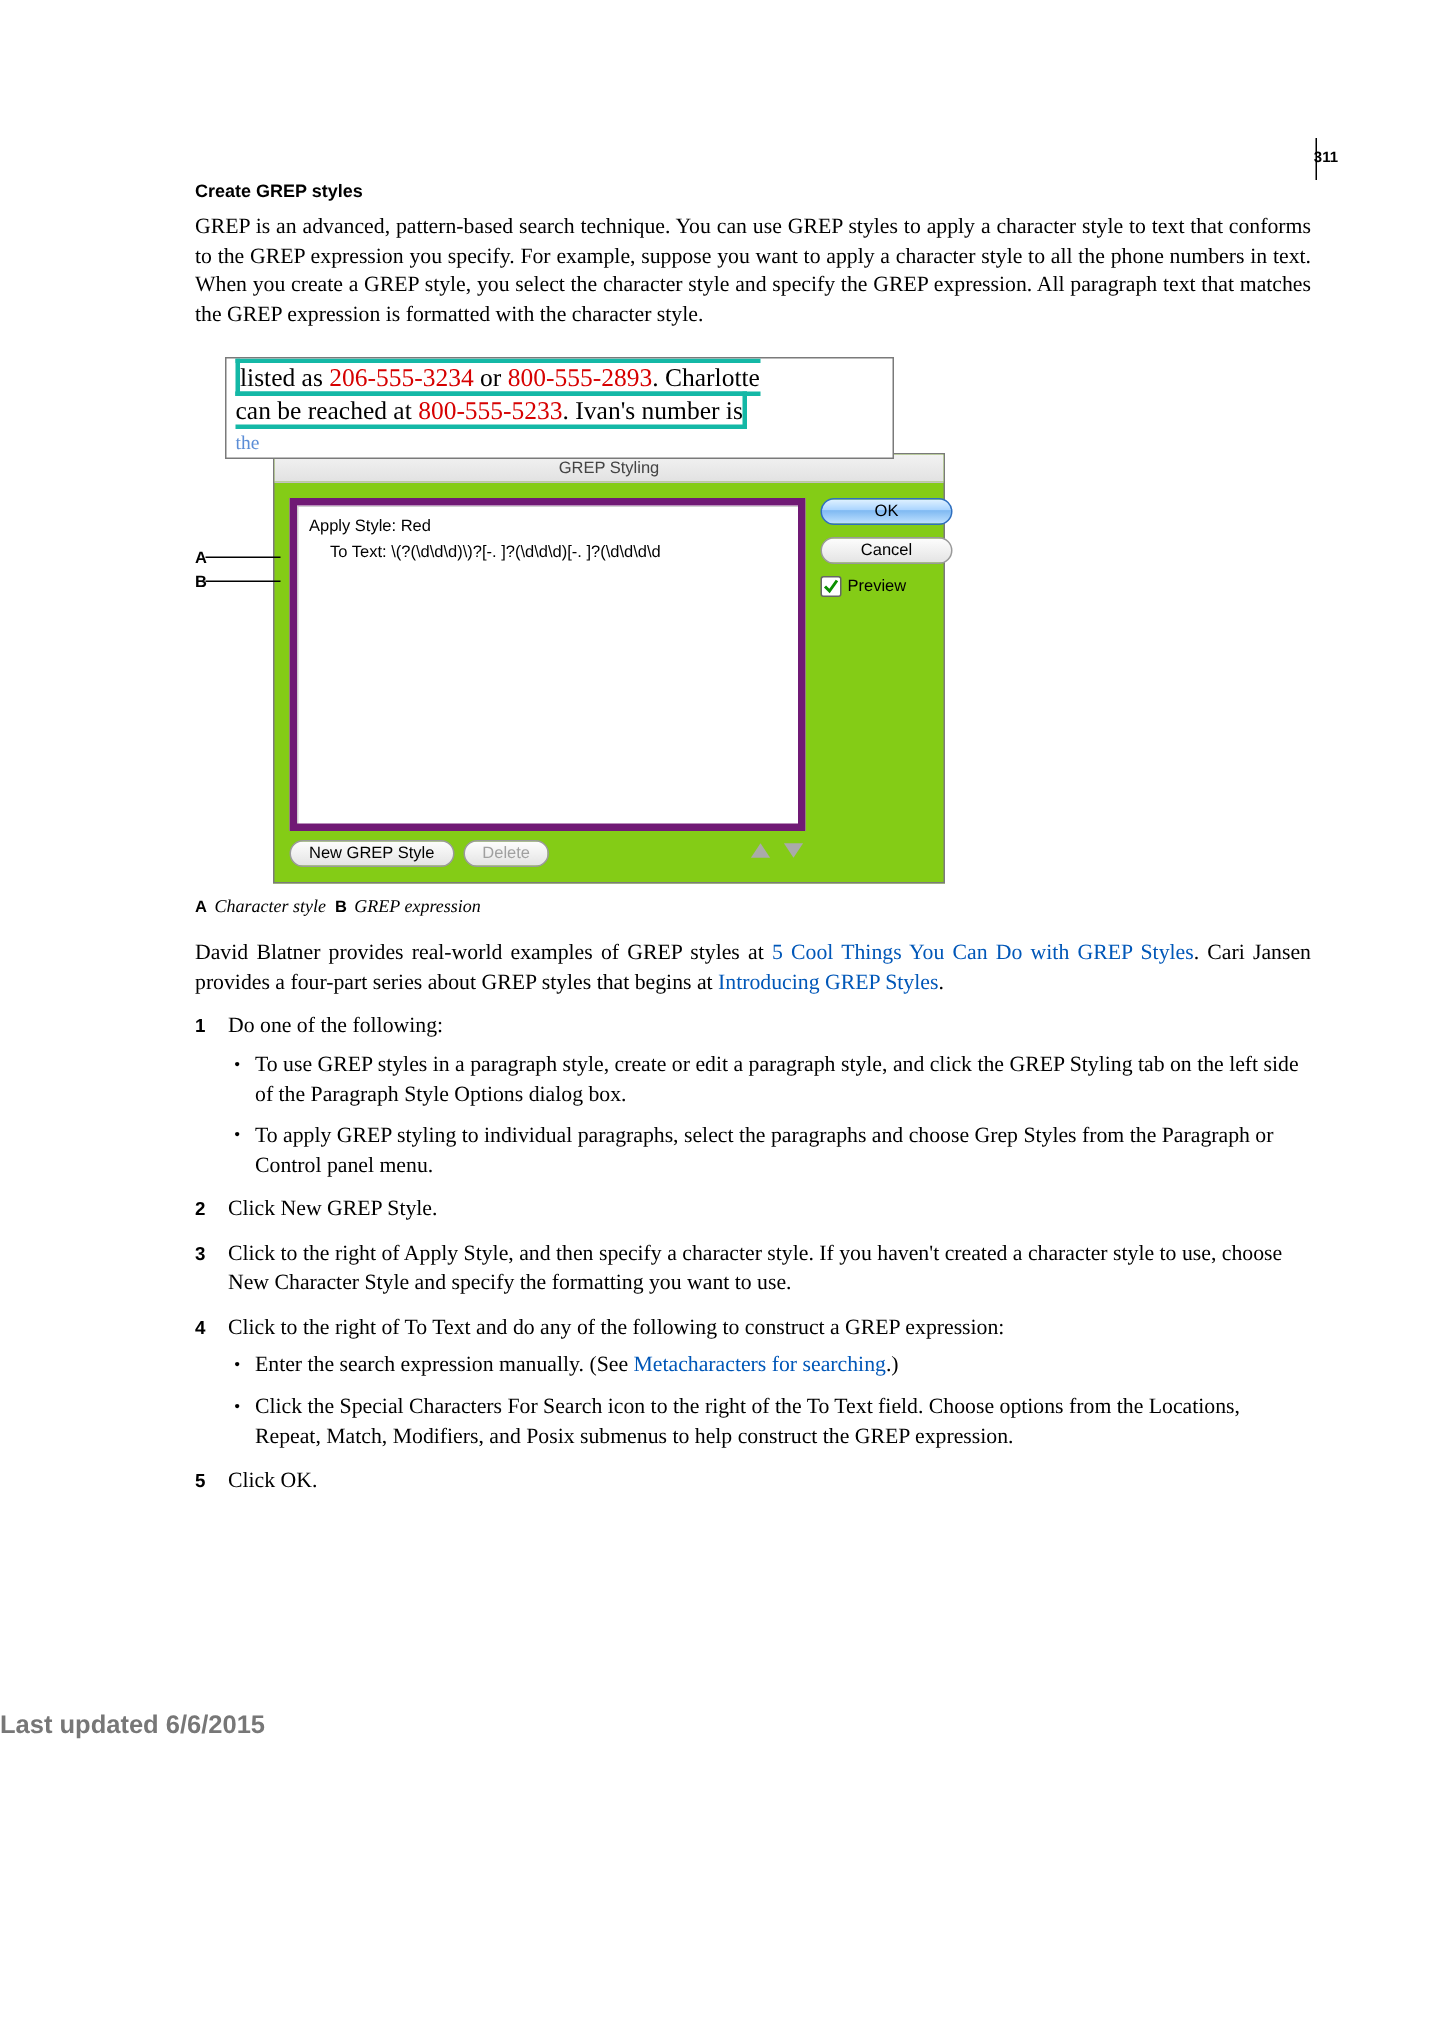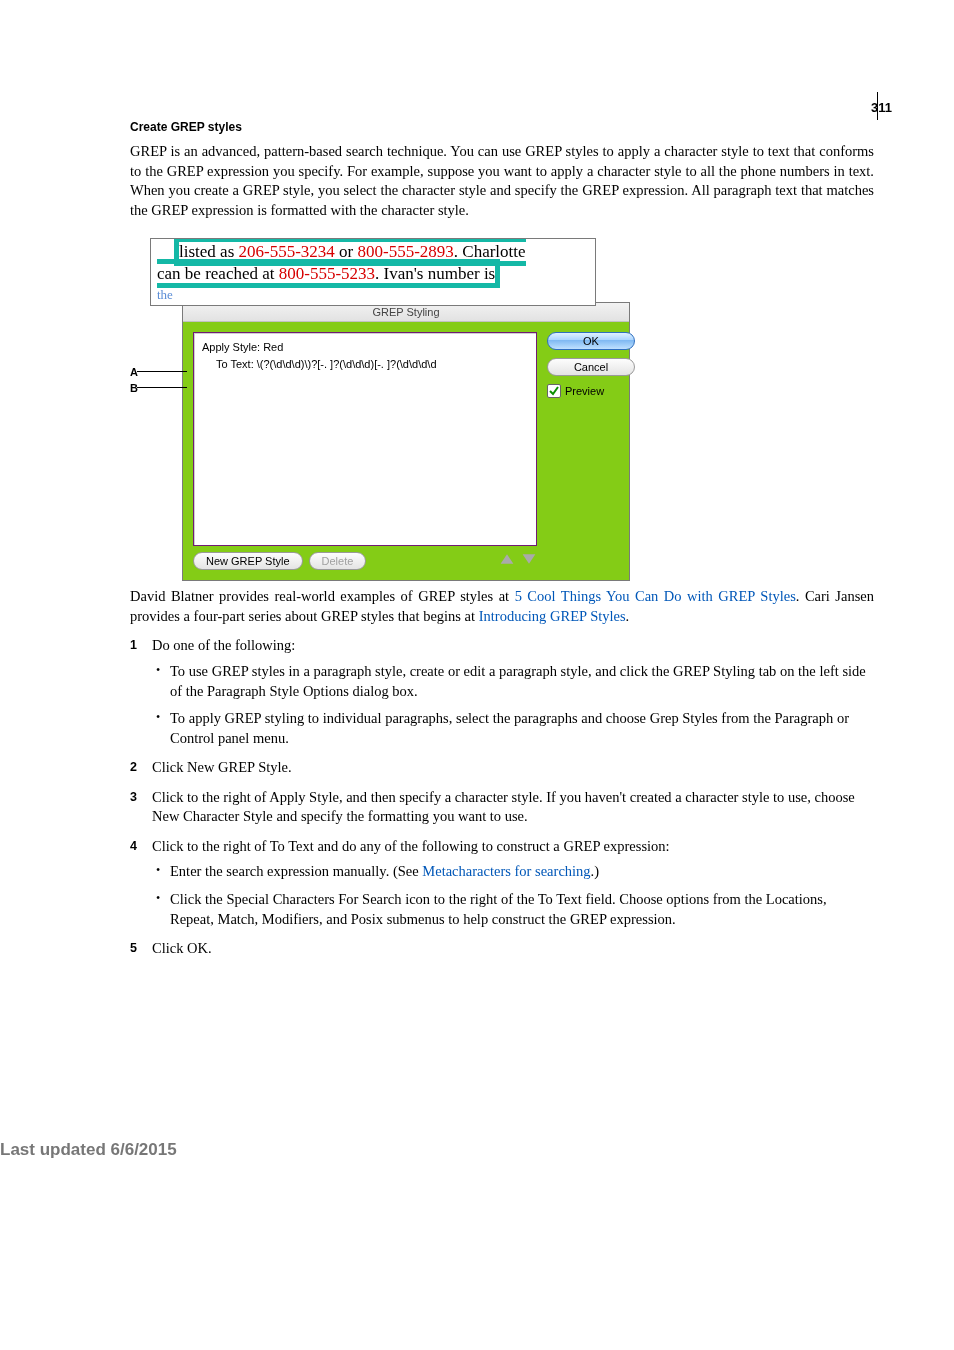--- a/index.html
+++ b/index.html
@@ -15,21 +15,21 @@
     position: relative;
     min-height: 1200px;
     box-sizing: border-box;
   }
   .pagenum {
     position: absolute;
     top: 100px;
     right: 62px;
     font-family: "Myriad Pro", "Helvetica Neue", Arial, sans-serif;
     font-weight: 700;
-    font-size: 13px;
+    font-size: 10px;
   }
   .page-side-rule {
     position: absolute;
     top: 92px;
     right: 76px;
     width: 1px;
     height: 28px;
     background: #000;
   }
   .section-label {
@@ -77,21 +77,21 @@
     border: 1px solid #7a7a7a;
     background: #fff;
     font-family: "Times New Roman", serif;
     font-size: 17px;
     line-height: 1.25;
     padding: 2px 6px 0 6px;
     height: 64px;
     overflow: hidden;
     position: relative;
   }
-  .doc-window .sel { border: 5px solid #14b8a6; display: inline; margin-left: 17px; }
+  .doc-window .sel { border: 3px solid #14b8a6; display: inline; }
   .red { color: #d60000; }
   .hidden-char {
     position: absolute;
     bottom: 2px;
     left: 6px;
     color: #5b8dd6;
     font-size: 13px;
   }
   .panel {
     margin-top: -4px;
@@ -110,21 +110,21 @@
     background: linear-gradient(#f2f2f2, #e2e2e2);
   }
   .panel-body {
     display: flex;
     padding: 10px 8px 10px 10px;
   }
   .panel-left { flex: 1; }
   .panel-right { width: 74px; padding-left: 10px; }
   .listbox {
     background: #fff;
-    border: 1px solid #701a75;
+    border: 5px solid #701a75;
     box-shadow: inset 1px 1px 0 #cfcfcf;
     height: 200px;
     padding: 6px 8px;
     font-size: 11px;
     color: #000;
     line-height: 1.5;
     overflow: hidden;
     white-space: nowrap;
   }
   .btnrow {
@@ -286,20 +286,24 @@
                   </svg>
               </span>
               <span>Preview</span>
             </div>
           </div>
         </div>
       </div>
     </div>
   </div>
 
+  <div class="fig-caption">
+    <span class="lbl">A</span> <span>Character style</span>&nbsp;
+    <span class="lbl">B</span> <span>GREP expression</span>
+  </div>
 
   <p class="body">
     <span>David Blatner provides real-world examples of GREP styles at </span><a class="link">5 Cool Things You Can Do with GREP Styles</a><span>. Cari Jansen provides a four-part series about GREP styles that begins at </span><a class="link">Introducing GREP Styles</a><span>.</span>
   </p>
 
   <ol class="steps">
     <li>
       <span>Do one of the following:</span>
       <ul class="sub">
         <li>To use GREP styles in a paragraph style, create or edit a paragraph style, and click the GREP Styling tab on the left side of the Paragraph Style Options dialog box.</li>

